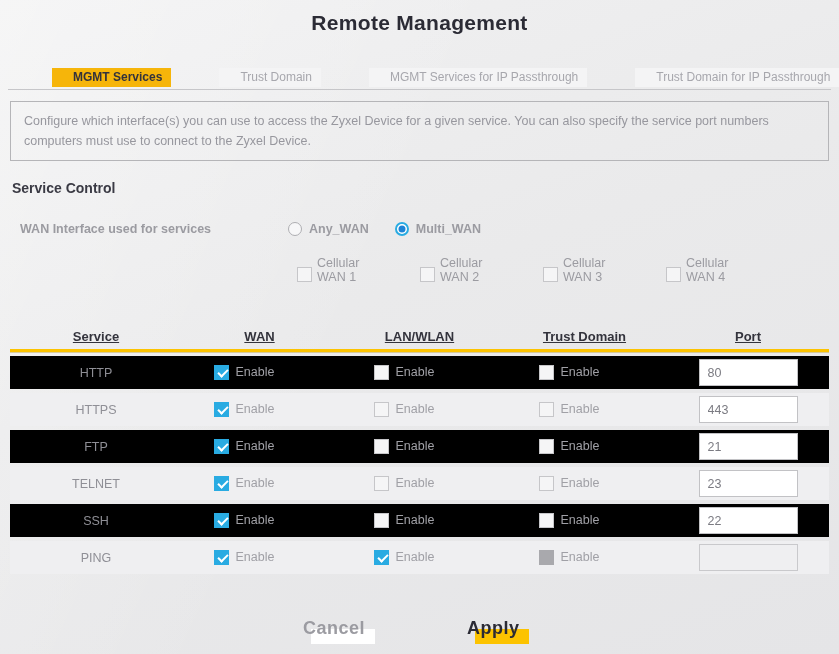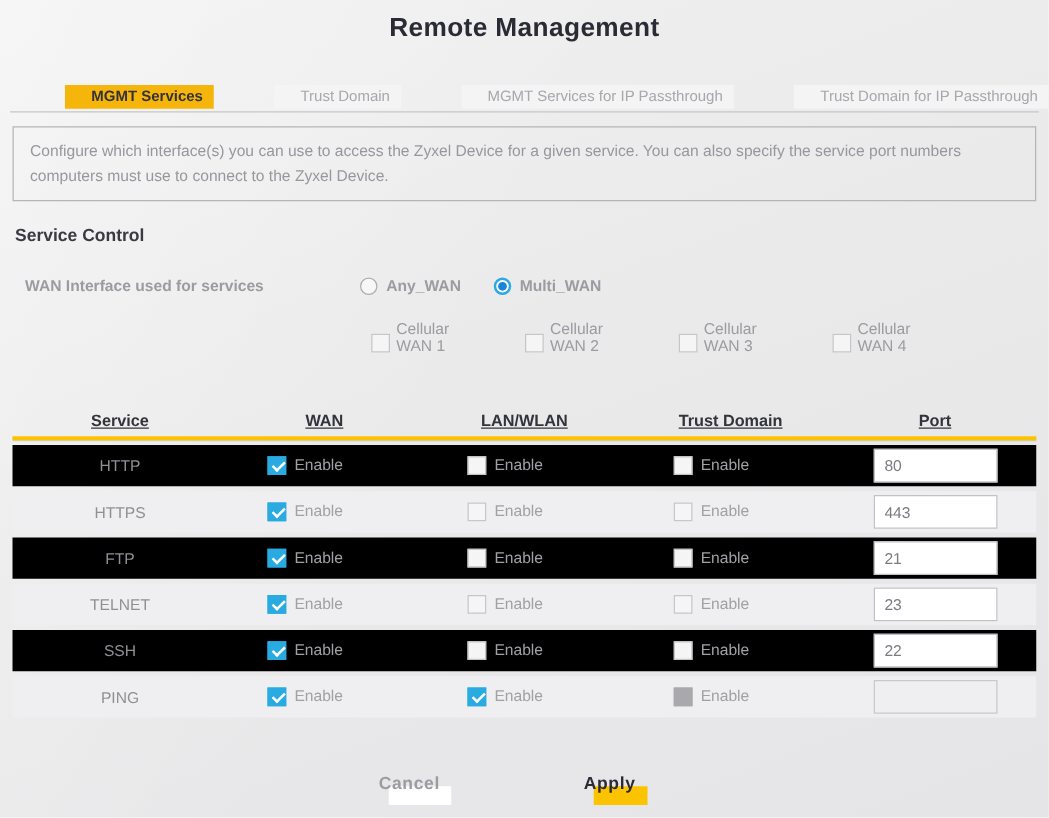--- a/index.html
+++ b/index.html
@@ -107,21 +107,21 @@
     border: 1px solid #c2c2c5; background: #ffffff;
     font-family: "Liberation Sans", sans-serif;
     font-size: 12.5px; color: #7b7b82; padding: 0 8px;
     outline: none;
   }
   .port-input.disabled { background: transparent; border-color: #c9c9cc; }
 
   
   .footer { position: absolute; top: 618px; left: 0; right: 0; height: 32px; }
   .btn {
-    position: absolute; font-size: 14px; font-weight: bold;
+    position: absolute; font-size: 18px; font-weight: bold;
     letter-spacing: 0.5px; cursor: pointer;
   }
   .btn .btn-rect {
     position: absolute; left: 8px; top: 11px;
     width: 103%; height: 15px; z-index: 0;
   }
   .btn .btn-text { position: relative; z-index: 1; }
   .btn-cancel { left: 303px; color: #9b9ba1; }
   .btn-cancel .btn-rect { background: #ffffff; }
   .btn-apply { left: 467px; color: #2b2b35; }

